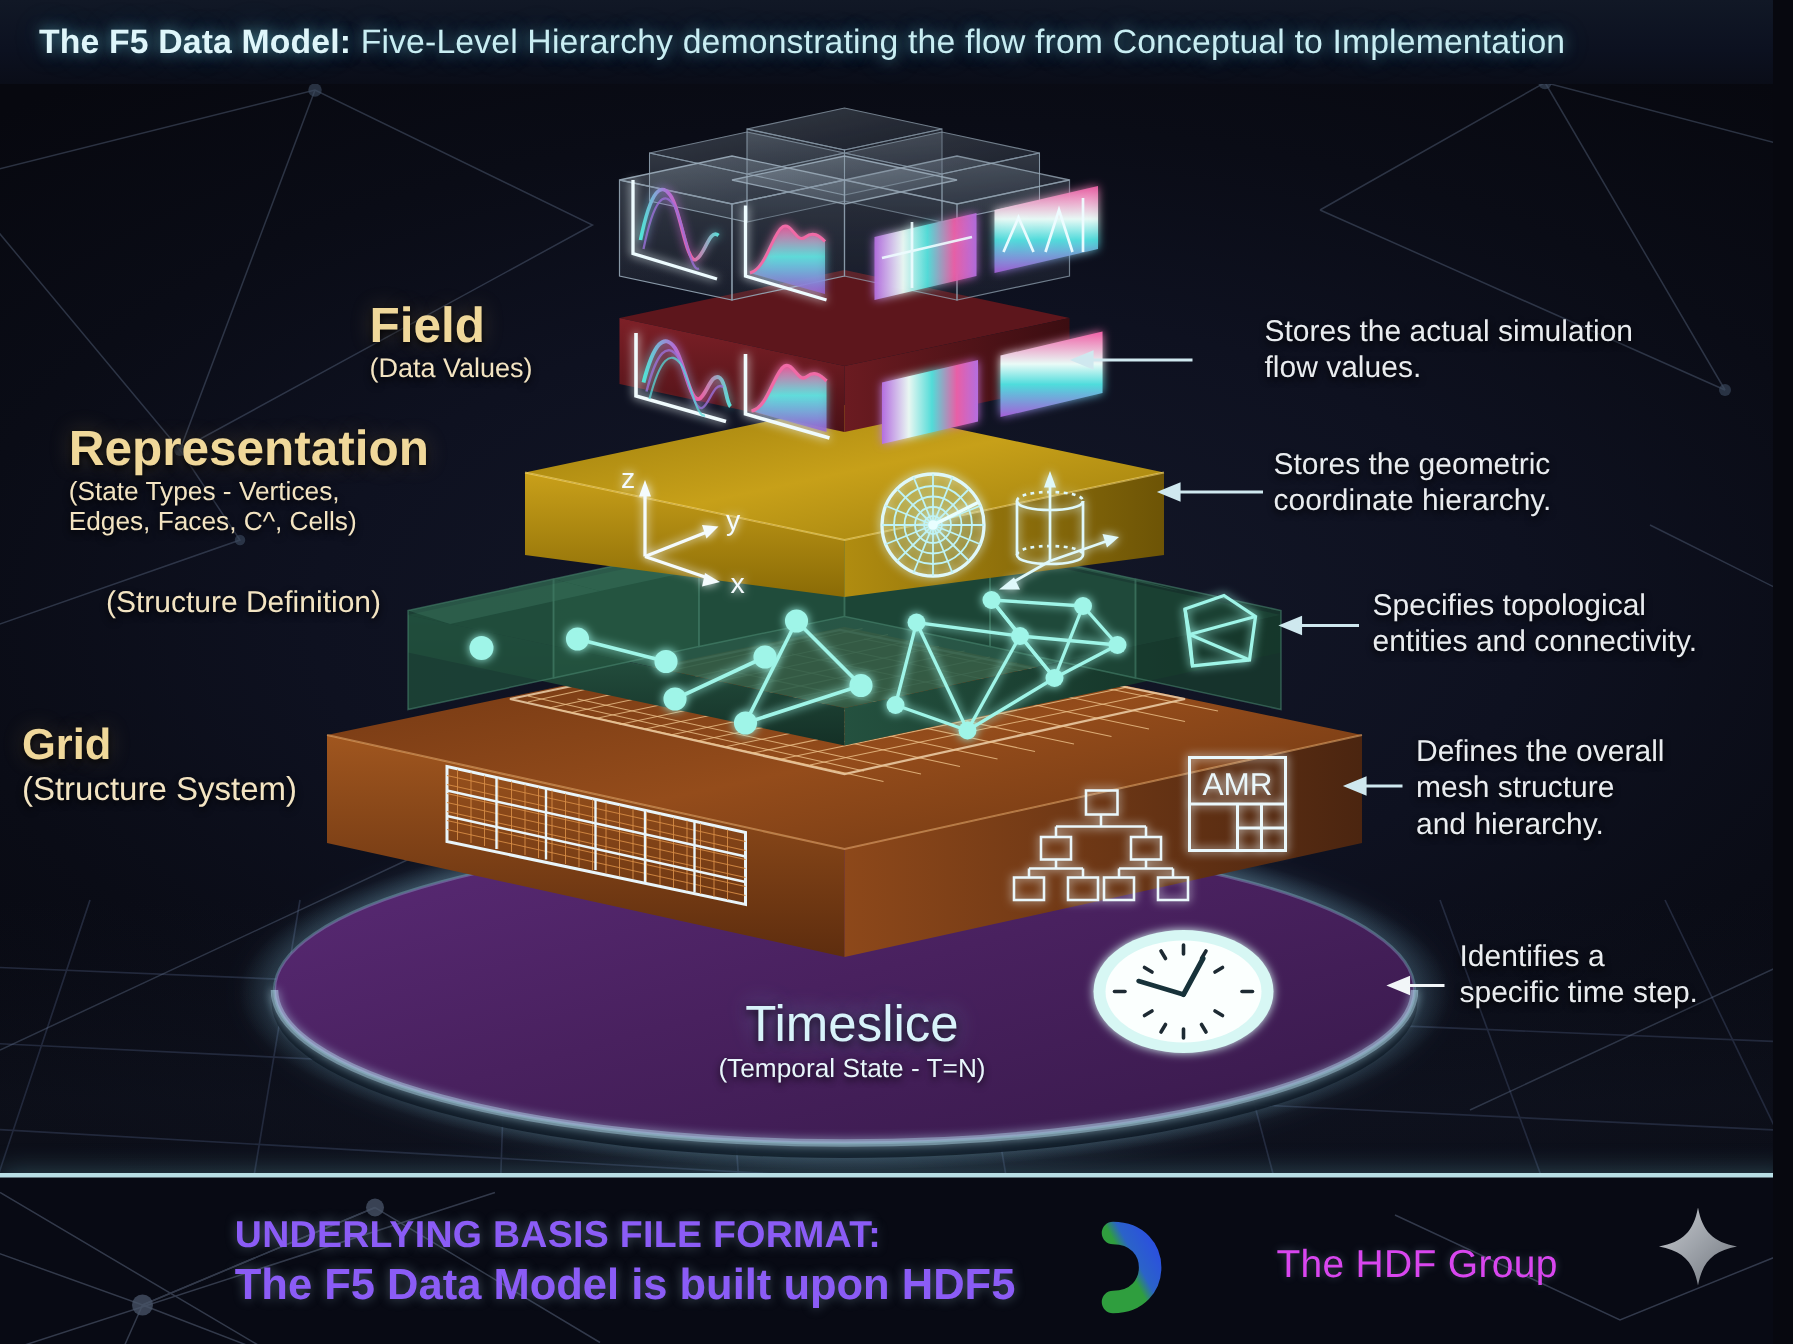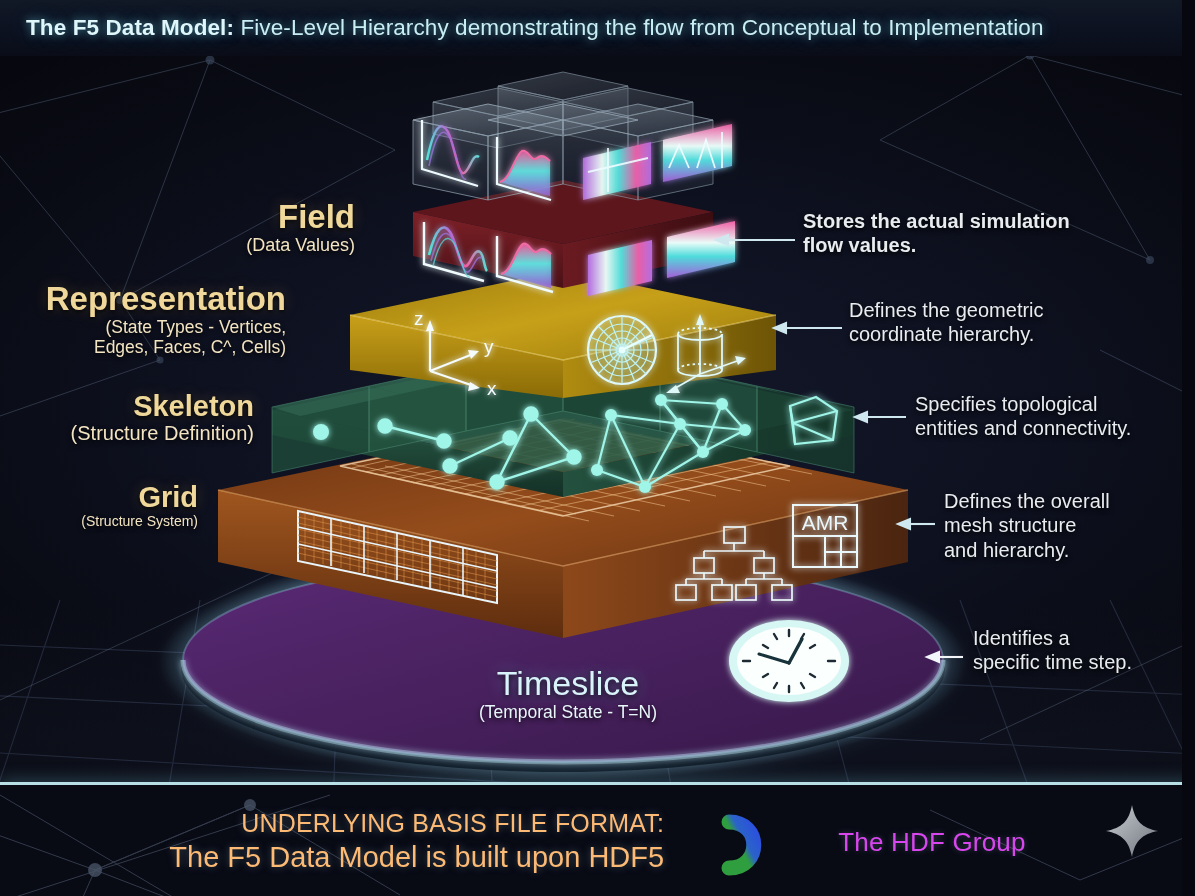--- a/index.html
+++ b/index.html
@@ -29,76 +29,76 @@
     font-size:22.5px;
     letter-spacing:.1px;
     color:#cfeff4;
     text-shadow:0 0 9px rgba(120,220,235,.55),0 0 22px rgba(70,180,200,.3);
     white-space:nowrap;
   }
   .title-text .strong{font-weight:bold;color:#dff6fa;}
   .title-text .rest{font-weight:normal;color:#c9eef3;}
 
   
-  .tier-label{position:absolute;text-align:right;line-height:1.06;}
+  .tier-label{position:absolute;text-align:left;line-height:1.06;}
   .tier-label .name{
     font-weight:bold;color:#f0d89a;
     text-shadow:0 2px 5px rgba(0,0,0,.95),0 0 14px rgba(230,190,110,.25);
     display:block;
   }
   .tier-label .sub{
     color:#f3e4c2;font-size:18px;display:block;margin-top:1px;
     text-shadow:0 2px 5px rgba(0,0,0,.95);
   }
   #label-field{right:827px;top:200px;}
   #label-field .name{font-size:33px;}
   #label-representation{right:896px;top:282px;}
   #label-representation .name{font-size:33px;}
   #label-representation .sub{font-size:17.5px;line-height:1.14;}
   #label-skeleton{right:928px;top:391px;}
   #label-skeleton .name{font-size:29px;}
   #label-skeleton .sub{font-size:20px;}
   #label-grid{right:984px;top:482px;}
   #label-grid .name{font-size:29px;}
-  #label-grid .sub{font-size:14px;}
+  #label-grid .sub{font-size:22px;}
 
   
   #label-timeslice{
     position:absolute;left:438px;top:665px;width:260px;text-align:center;line-height:1.08;
   }
   #label-timeslice .name{
     display:block;font-size:34px;font-weight:normal;color:#d8f3fa;
     text-shadow:0 2px 6px rgba(0,0,0,.85),0 0 16px rgba(130,220,240,.45);
   }
   #label-timeslice .sub{
     display:block;font-size:17.5px;color:#e8f6fb;margin-top:1px;
     text-shadow:0 2px 5px rgba(0,0,0,.85);
   }
 
   
   .callout{position:absolute;color:#e9ecef;font-size:20px;line-height:1.22;
     text-shadow:0 2px 5px rgba(0,0,0,.95);}
-  #callout-field{left:803px;top:209px;font-weight:bold;}
+  #callout-field{left:843px;top:209px;}
   #callout-representation{left:849px;top:298px;}
   #callout-skeleton{left:915px;top:392px;}
   #callout-grid{left:944px;top:489px;}
   #callout-timeslice{left:973px;top:626px;}
 
   
   .banner{
     position:absolute;left:0;top:782px;width:1195px;height:114px;
     background:#080a14;
     border-top:3px solid #b9dfe6;
     box-shadow:0 -2px 16px rgba(120,200,220,.28);
     overflow:hidden;
   }
   .banner-inner{
     position:absolute;inset:0;display:flex;align-items:center;justify-content:center;gap:22px;
   }
-  .banner-text{text-align:right;color:#fdba74;line-height:1.16;}
+  .banner-text{text-align:left;color:#8b5cf6;line-height:1.16;font-weight:bold;}
   .banner-text .l1{display:block;font-size:25px;letter-spacing:.2px;
     text-shadow:0 0 8px rgba(180,220,240,.35);}
   .banner-text .l2{display:block;font-size:29px;margin-top:3px;
     text-shadow:0 0 8px rgba(180,220,240,.35);}
   .hdf-logo{display:block;}
   .hdf-group-text{
     font-size:26px;color:#d946ef;position:relative;letter-spacing:.2px;
     text-shadow:0 0 6px rgba(170,200,225,.3);
   }
   .hdf-diamond{position:absolute;left:1104px;top:812px;}
@@ -648,41 +648,40 @@
     <span class="sub">(Data Values)</span>
   </div>
 
   <div class="tier-label" id="label-representation">
     <span class="name">Representation</span>
     <span class="sub">(State Types - Vertices,</span>
     <span class="sub" style="margin-top:0">Edges, Faces, C^, Cells)</span>
   </div>
 
   <div class="tier-label" id="label-skeleton">
-    <span class="name">Skeleton</span>
     <span class="sub">(Structure Definition)</span>
   </div>
 
   <div class="tier-label" id="label-grid">
     <span class="name">Grid</span>
     <span class="sub">(Structure System)</span>
   </div>
 
   <div id="label-timeslice">
     <span class="name">Timeslice</span>
     <span class="sub">(Temporal State - T=N)</span>
   </div>
 
   <div class="callout" id="callout-field">
     <div>Stores the actual simulation</div>
     <div>flow values.</div>
   </div>
 
   <div class="callout" id="callout-representation">
-    <div>Defines the geometric</div>
+    <div>Stores the geometric</div>
     <div>coordinate hierarchy.</div>
   </div>
 
   <div class="callout" id="callout-skeleton">
     <div>Specifies topological</div>
     <div>entities and connectivity.</div>
   </div>
 
   <div class="callout" id="callout-grid">
     <div>Defines the overall</div>

